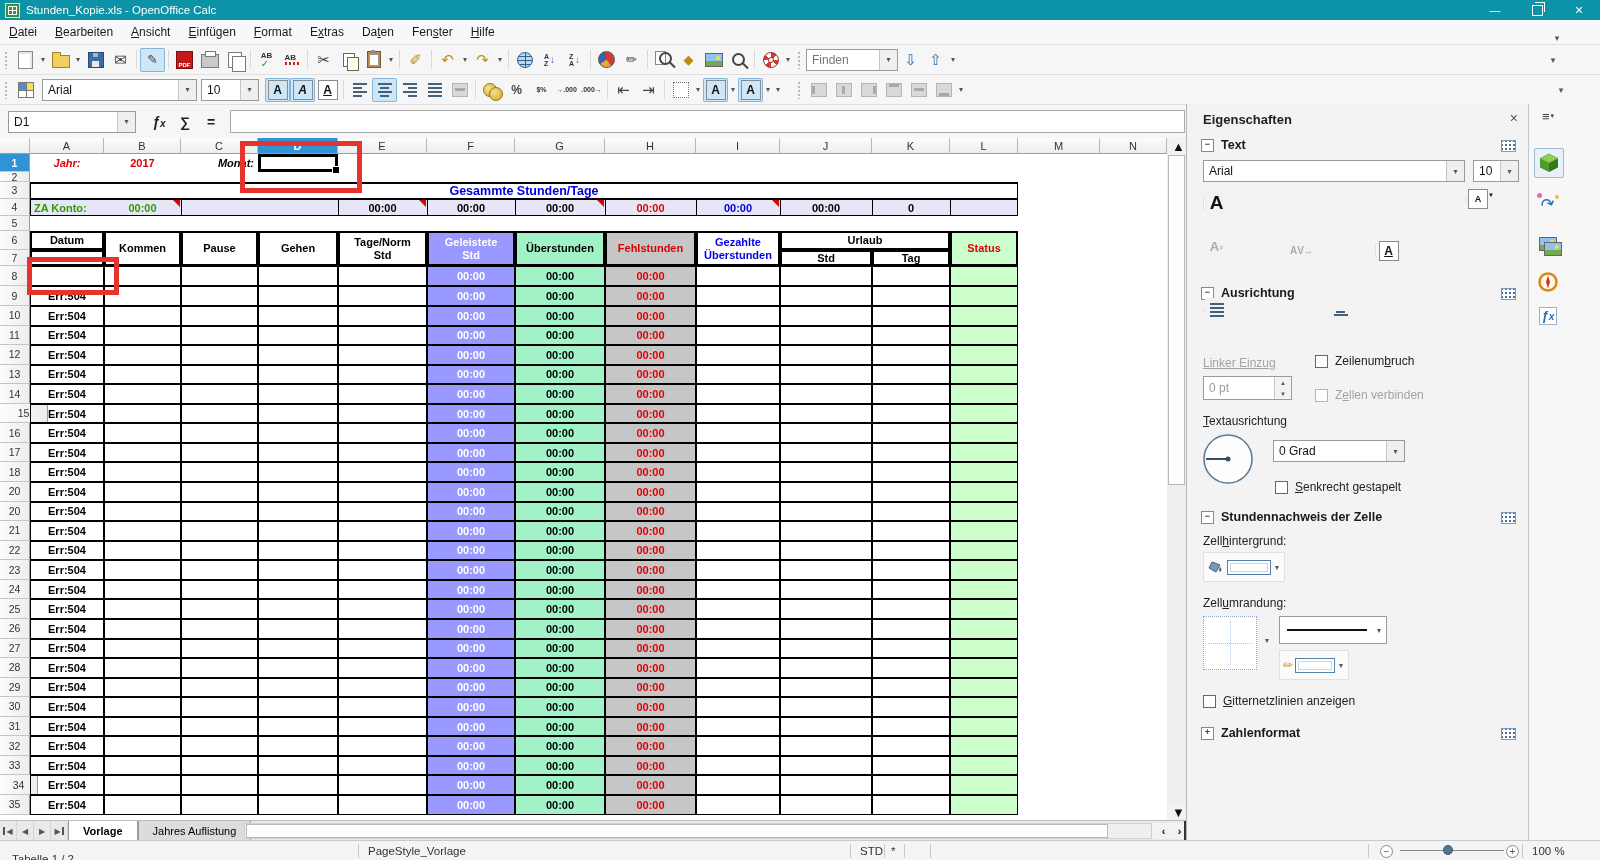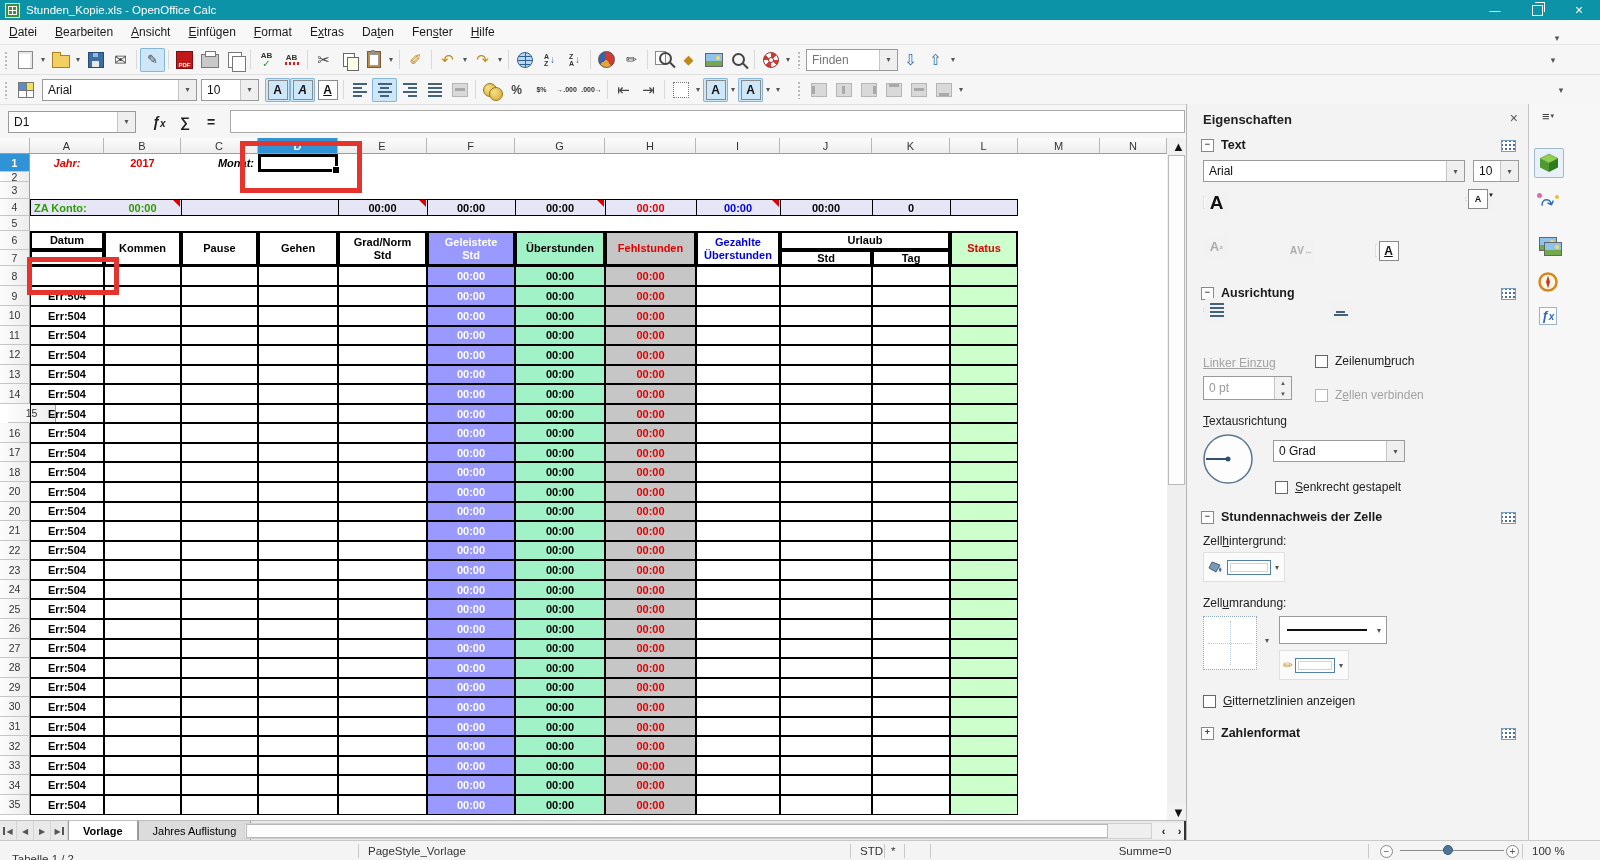--- a/index.html
+++ b/index.html
@@ -82,21 +82,21 @@
   .w14{width:14px;} .w9{width:9px;}
   .gbox{width:14px;height:12px;background:#D9D9D9;border:1px solid #B5B5B5;position:relative;}
   .gbox::after{content:"";position:absolute;background:#A9A9A9;}
   .gbox.gl::after{left:0;top:2px;width:3px;height:8px;} .gbox.gc::after{left:5px;top:2px;width:3px;height:8px;}
   .gbox.gr::after{right:0;top:2px;width:3px;height:8px;} .gbox.gt::after{left:2px;top:0;width:10px;height:3px;}
   .gbox.gm::after{left:2px;top:4px;width:10px;height:3px;} .gbox.gb::after{left:2px;bottom:0;width:10px;height:3px;}
   .combo{display:flex;align-items:center;border:1px solid #9A9A9A;background:#FFF;height:22px;box-sizing:border-box;}
   .combo input{border:none;outline:none;flex:1;min-width:0;font:12px "Liberation Sans",sans-serif;padding:0 5px;background:transparent;color:#111;}
   .combo .cbtn{width:17px;height:100%;background:#EFEFEF;border-left:1px solid #C5C5C5;display:flex;align-items:center;justify-content:center;font-size:8px;color:#555;flex:none;}
   .tinytext{font-size:7px;font-weight:bold;color:#333;letter-spacing:0;}
-  .spellwrap{display:flex;flex-direction:column;align-items:center;line-height:8px;}
+  .spellwrap{display:flex;flex-direction:column;align-items:flex-start;line-height:8px;}
   .spell-ab{font-size:8px;font-weight:bold;color:#333;}
   .wavy{width:14px;height:3px;background:repeating-linear-gradient(90deg,#D02020 0 2px,transparent 2px 4px);}
   .grn{color:#2F8F2F;font-size:10px;line-height:8px;}
   
   #fxbar{position:absolute;left:0;top:105px;width:1600px;height:33px;background:#F6F6F6;border-bottom:1px solid #CFCFCF;
          display:flex;align-items:center;}
   #namebox{margin-left:8px;width:128px;}
   .fxg{font-size:14px;color:#222;width:26px;text-align:center;font-weight:bold;}
   #formulainput{margin-left:6px;width:945px;height:21px;border:1px solid #A8A8A8;background:#FFF;font:12px "Liberation Sans",sans-serif;padding:0 4px;}
   
@@ -458,45 +458,46 @@
       <div class="rowhdr" style="left: 0px; top: 78px; width: 30px; height: 15px;">5</div>
       <div class="rowhdr" style="left: 0px; top: 93px; width: 30px; height: 19px;">6</div>
       <div class="rowhdr" style="left: 0px; top: 112px; width: 30px; height: 16px;">7</div>
       <div class="rowhdr" style="left: 0px; top: 128px; width: 30px; height: 20px;">8</div>
       <div class="rowhdr" style="left: 0px; top: 148px; width: 30px; height: 20px;">9</div>
       <div class="rowhdr" style="left: 0px; top: 168px; width: 30px; height: 19.56px;">10</div>
       <div class="rowhdr" style="left: 0px; top: 187.56px; width: 30px; height: 19.56px;">11</div>
       <div class="rowhdr" style="left: 0px; top: 207.12px; width: 30px; height: 19.56px;">12</div>
       <div class="rowhdr" style="left: 0px; top: 226.68px; width: 30px; height: 19.56px;">13</div>
       <div class="rowhdr" style="left: 0px; top: 246.24px; width: 30px; height: 19.56px;">14</div>
-      <div class="rowhdr" style="left: 8px; top: 265.8px; width: 48px; height: 19.56px;">15</div>
+      <div class="rowhdr" style="left: 0px; top: 265.8px; width: 48px; height: 19.56px;">15</div>
       <div class="rowhdr" style="left: 0px; top: 285.36px; width: 30px; height: 19.56px;">16</div>
       <div class="rowhdr" style="left: 0px; top: 304.92px; width: 30px; height: 19.56px;">17</div>
       <div class="rowhdr" style="left: 0px; top: 324.48px; width: 30px; height: 19.56px;">18</div>
       <div class="rowhdr" style="left: 0px; top: 344.04px; width: 30px; height: 19.56px;">20</div>
       <div class="rowhdr" style="left: 0px; top: 363.6px; width: 30px; height: 19.56px;">20</div>
       <div class="rowhdr" style="left: 0px; top: 383.16px; width: 30px; height: 19.56px;">21</div>
       <div class="rowhdr" style="left: 0px; top: 402.72px; width: 30px; height: 19.56px;">22</div>
       <div class="rowhdr" style="left: 0px; top: 422.28px; width: 30px; height: 19.56px;">23</div>
       <div class="rowhdr" style="left: 0px; top: 441.84px; width: 30px; height: 19.56px;">24</div>
       <div class="rowhdr" style="left: 0px; top: 461.4px; width: 30px; height: 19.56px;">25</div>
       <div class="rowhdr" style="left: 0px; top: 480.96px; width: 30px; height: 19.56px;">26</div>
       <div class="rowhdr" style="left: 0px; top: 500.52px; width: 30px; height: 19.56px;">27</div>
       <div class="rowhdr" style="left: 0px; top: 520.08px; width: 30px; height: 19.56px;">28</div>
       <div class="rowhdr" style="left: 0px; top: 539.64px; width: 30px; height: 19.56px;">29</div>
       <div class="rowhdr" style="left: 0px; top: 559.2px; width: 30px; height: 19.56px;">30</div>
       <div class="rowhdr" style="left: 0px; top: 578.76px; width: 30px; height: 19.56px;">31</div>
       <div class="rowhdr" style="left: 0px; top: 598.32px; width: 30px; height: 19.56px;">32</div>
       <div class="rowhdr" style="left: 0px; top: 617.88px; width: 30px; height: 19.56px;">33</div>
-      <div class="rowhdr" style="left: 0px; top: 637.44px; width: 30px; height: 19.56px;">34</div>
+      <div class="rowhdr" style="left: 0px; top: 637.44px; width: 38px; height: 19.56px;">34</div>
       <div class="rowhdr" style="left: 0px; top: 657px; width: 30px; height: 19.56px;">35</div>
       <div class="cell bold italic redt" style="left: 30px; top: 16px; width: 74px; height: 18px;">Jahr:</div>
       <div class="cell bold redt" style="left: 104px; top: 16px; width: 77px; height: 18px;">2017</div>
       <div class="cell bold italic rightal" style="left: 181px; top: 16px; width: 73px; height: 18px;">Monat:</div>
       <div class="selbox" style="left: 258px; top: 16px; width: 80px; height: 18px;"></div>
+      <div class="r3box" style="left: 30px; top: 44px; width: 988px; height: 17px;">Gesammte Stunden/Tage</div>
       <div class="r4strip" style="left: 30px; top: 61px; width: 988px; height: 17px;"></div>
       <div class="vline" style="left: 181px; top: 61px; width: 1px; height: 17px;"></div>
       <div class="vline" style="left: 338px; top: 61px; width: 1px; height: 17px;"></div>
       <div class="vline" style="left: 427px; top: 61px; width: 1px; height: 17px;"></div>
       <div class="vline" style="left: 515px; top: 61px; width: 1px; height: 17px;"></div>
       <div class="vline" style="left: 605px; top: 61px; width: 1px; height: 17px;"></div>
       <div class="vline" style="left: 696px; top: 61px; width: 1px; height: 17px;"></div>
       <div class="vline" style="left: 780px; top: 61px; width: 1px; height: 17px;"></div>
       <div class="vline" style="left: 872px; top: 61px; width: 1px; height: 17px;"></div>
       <div class="vline" style="left: 950px; top: 61px; width: 1px; height: 17px;"></div>
@@ -512,21 +513,21 @@
       <div class="notetri" style="left: 173px; top: 62px; width: 0px; height: 0px;"></div>
       <div class="notetri" style="left: 419px; top: 62px; width: 0px; height: 0px;"></div>
       <div class="notetri" style="left: 597px; top: 62px; width: 0px; height: 0px;"></div>
       <div class="notetri" style="left: 772px; top: 62px; width: 0px; height: 0px;"></div>
       <div class="hcell " style="left: 30px; top: 93px; width: 74px; height: 19px;">Datum</div>
       <div class="hcell " style="left: 30px; top: 112px; width: 74px; height: 16px;"></div>
       <div class="hcell " style="left: 104px; top: 93px; width: 77px; height: 35px;">Kommen</div>
       <div class="hcell " style="left: 181px; top: 93px; width: 77px; height: 35px;">Pause</div>
       <div class="hcell " style="left: 258px; top: 93px; width: 80px; height: 35px;">Gehen</div>
       <div class="hcell " style="left: 338px; top: 93px; width: 89px; height: 35px;">
-        <div>Grad/Norm</div>
+        <div>Tage/Norm</div>
         <div>Std</div>
       </div>
       <div class="hcell purple" style="left: 427px; top: 93px; width: 88px; height: 35px;">
         <div>Geleistete</div>
         <div>Std</div>
       </div>
       <div class="hcell mint" style="left: 515px; top: 93px; width: 90px; height: 35px;">Überstunden</div>
       <div class="hcell grayc" style="left: 605px; top: 93px; width: 91px; height: 35px;">Fehlstunden</div>
       <div class="hcell bluetxt" style="left: 696px; top: 93px; width: 84px; height: 35px;">
         <div>Gezahlte</div>
@@ -901,21 +902,20 @@
   <div id="statusbar">
     <span class="sfield" style="left:12px;margin-top:8px;">Tabelle 1 / 2</span>
     <span class="ssep" style="left:358px;"></span>
     <span class="sfield" style="left:368px;">PageStyle_Vorlage</span>
     <span class="ssep" style="left:850px;"></span>
     <span class="sfield" style="left:860px;">STD</span>
     <span class="ssep" style="left:884px;"></span>
     <span class="sfield" style="left:891px;">*</span>
     <span class="ssep" style="left:904px;"></span>
     <span class="ssep" style="left:930px;"></span>
-    <span class="sfield" style="left:930px;width:430px;justify-content:center;">Summe=0</span>
     <span class="ssep" style="left:1368px;"></span>
     <span class="sfield" style="left:1380px;">
         <span class="zoomcir">−</span>
       </span>
     <span style="position:absolute;left:1400px;top:9px;width:104px;height:1px;background:#8A8A8A;"></span>
     <span style="position:absolute;left:1444px;top:6px;width:1px;height:7px;background:#8A8A8A;"></span>
     <span style="position:absolute;left:1443px;top:4px;width:10px;height:10px;border-radius:50%;background:#4C7796;border:1px solid #35597a;box-sizing:border-box;"></span>
     <span class="sfield" style="left:1506px;">
         <span class="zoomcir">+</span>
       </span>

